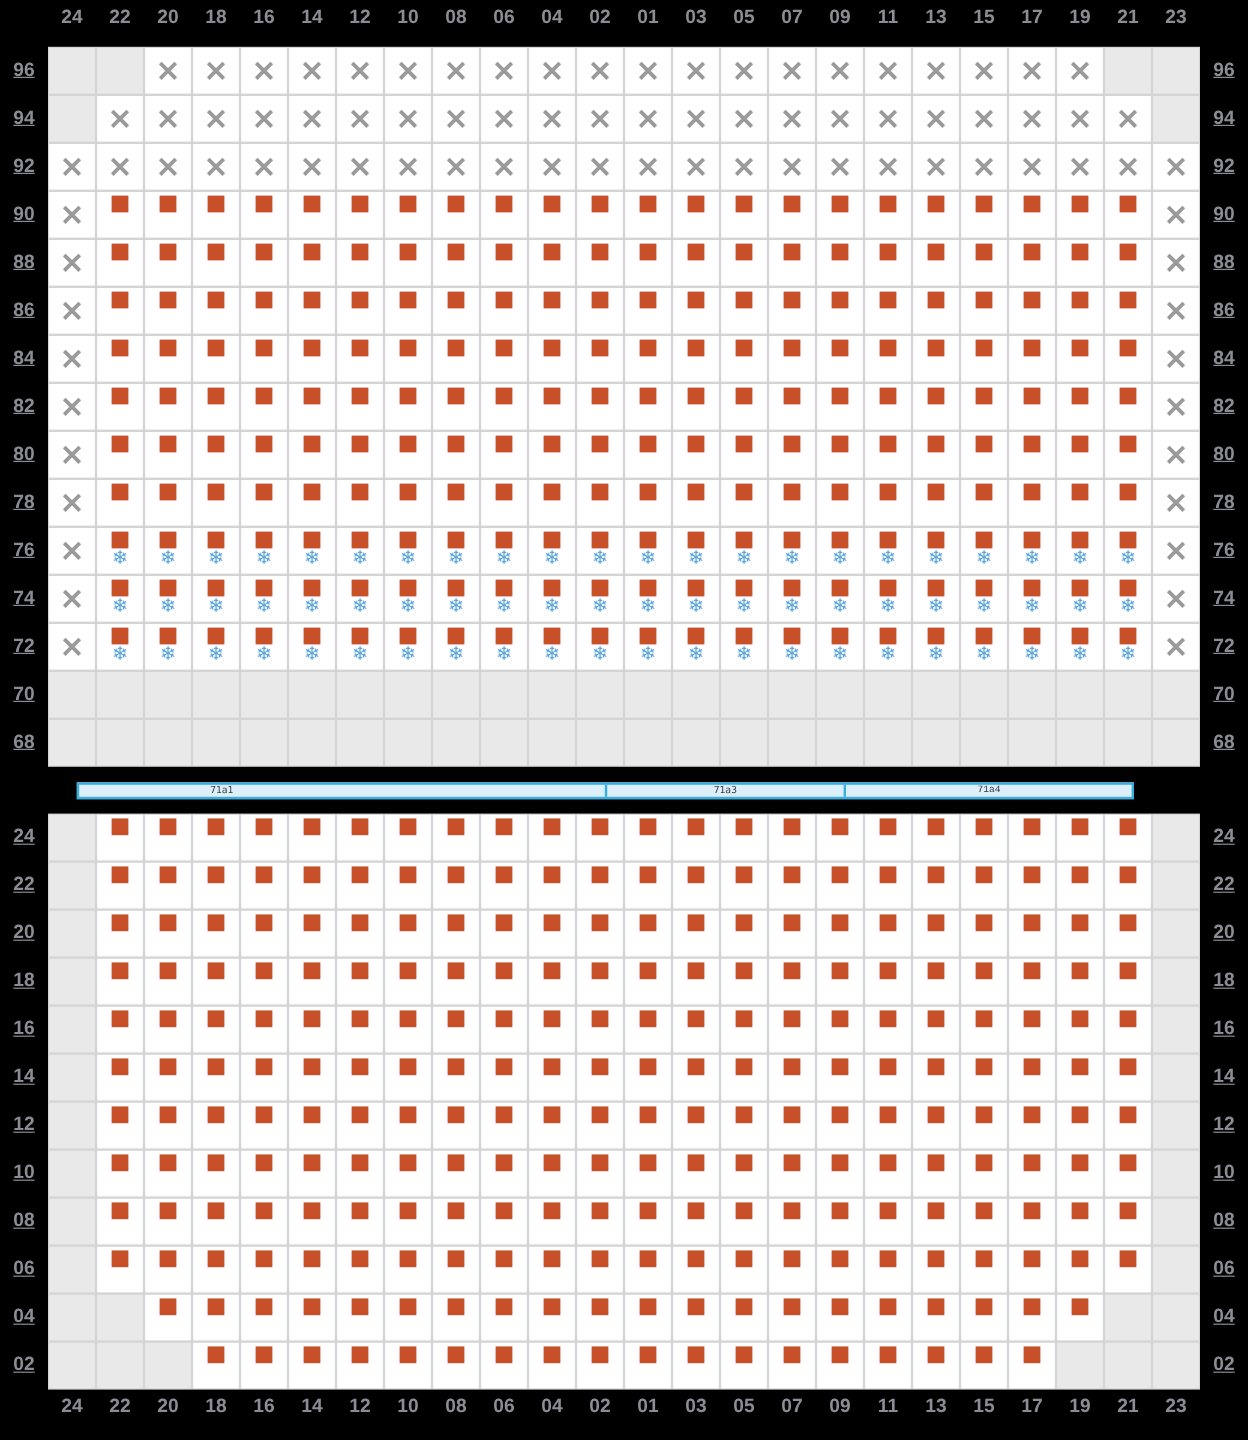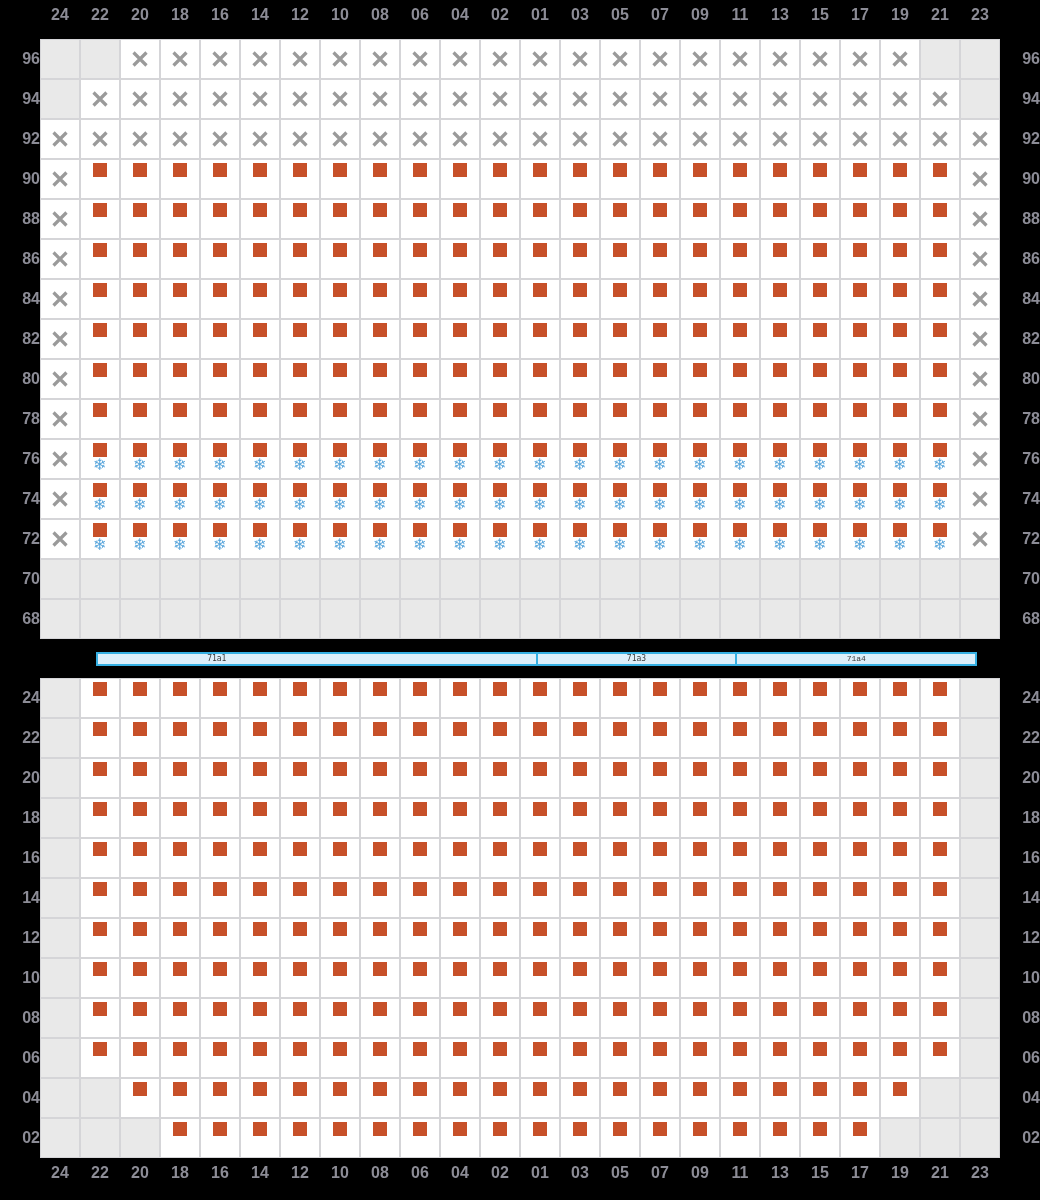--- a/index.html
+++ b/index.html
@@ -12,22 +12,23 @@
   .col-header{position:absolute;left:40px;width:960px;display:flex;}
   .col-header .hcell{
     width:40px;text-align:center;font-size:16px;font-weight:bold;
     color:var(--label-text,#8c8c96);
   }
   #top-col-header{top:6px;}
   #bottom-col-header{top:1164px;}
   
   .rlabels{position:absolute;width:40px;}
   .rlabels .rcell{
-    height:40px;line-height:40px;text-align:right;font-size:16px;font-weight:bold;
+    height:40px;line-height:40px;text-align:center;font-size:16px;font-weight:bold;
     color:var(--label-text,#8c8c96);
+    text-decoration:underline;
   }
   
   .grid{
     position:absolute;left:40px;
     display:grid;grid-template-columns:repeat(24,38px);grid-auto-rows:38px;
     gap:2px;padding:1px;background:var(--grid-line,#d5d5d8);
   }
   #upper-grid{top:39px;}
   #lower-grid{top:678px;}
   .cell{background:#fff;position:relative;}
@@ -37,21 +38,21 @@
     width:14px;height:14px;background:var(--square,#c75029);
   }
   .flake{
     position:absolute;top:15px;left:0;right:0;text-align:center;
     font-size:16px;line-height:19px;color:var(--snowflake,#58a5db);
     font-family:"DejaVu Sans",sans-serif;
   }
   .xm{position:absolute;top:0;left:0;right:0;bottom:0;display:flex;align-items:center;justify-content:center;color:var(--x-mark,#9a9a9a);}
   
   .bar{
-    position:absolute;left:96px;top:652px;width:881px;height:14px;
+    position:absolute;left:64px;top:652px;width:881px;height:14px;
     box-sizing:border-box;display:flex;
     border:2px solid var(--bar-border,#36b0e3);
     background:var(--bar-fill,#ddeffa);
   }
   .bar .seg{
     display:flex;align-items:center;justify-content:center;
     border-left:2px solid var(--bar-border,#36b0e3);
     font-family:"DejaVu Sans Mono",monospace;font-size:8px;line-height:8px;
     color:var(--bar-text,#3a3a3a);
   }

